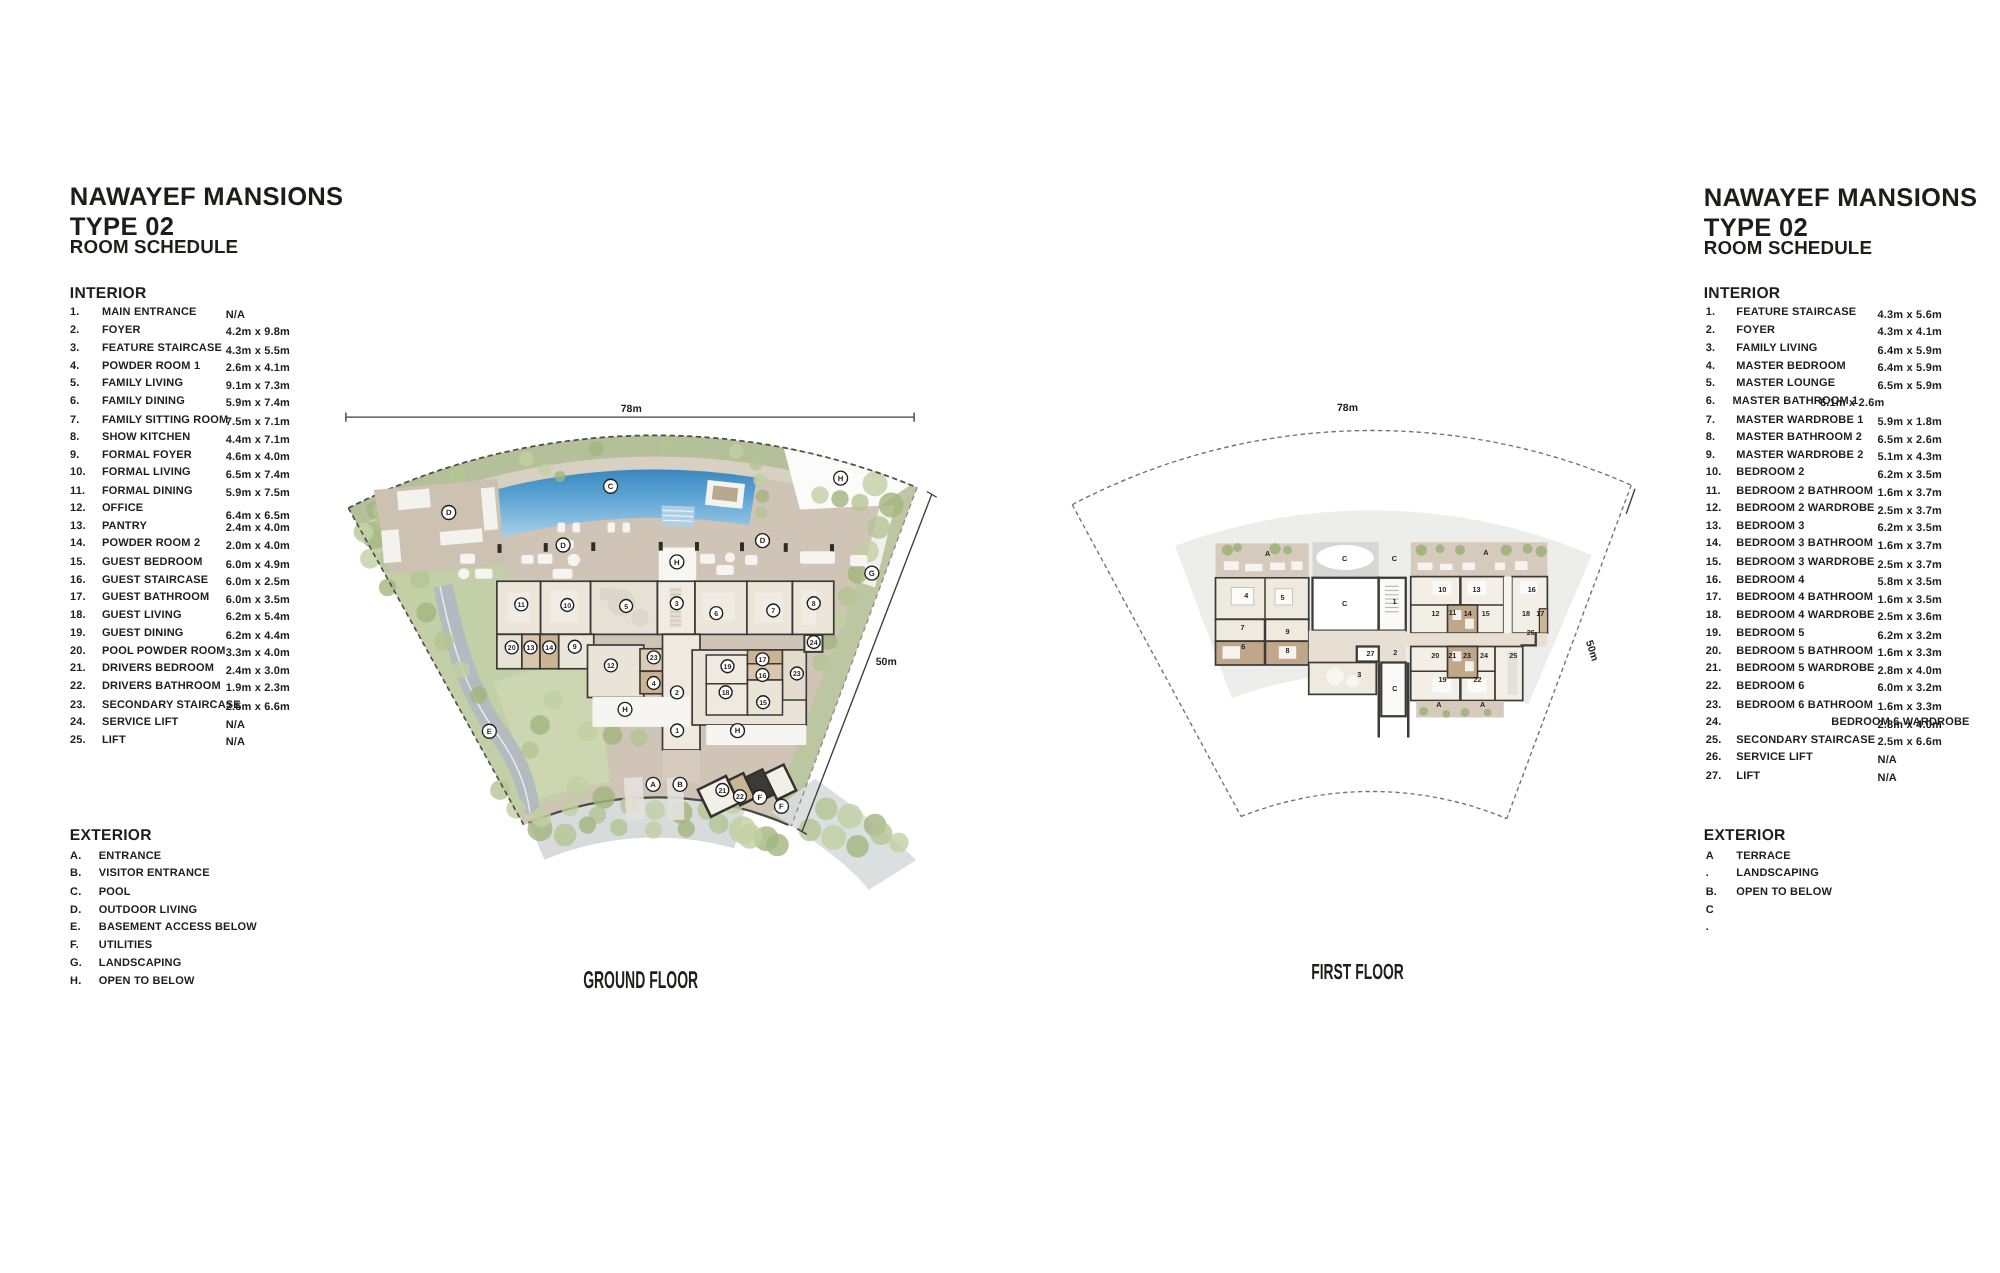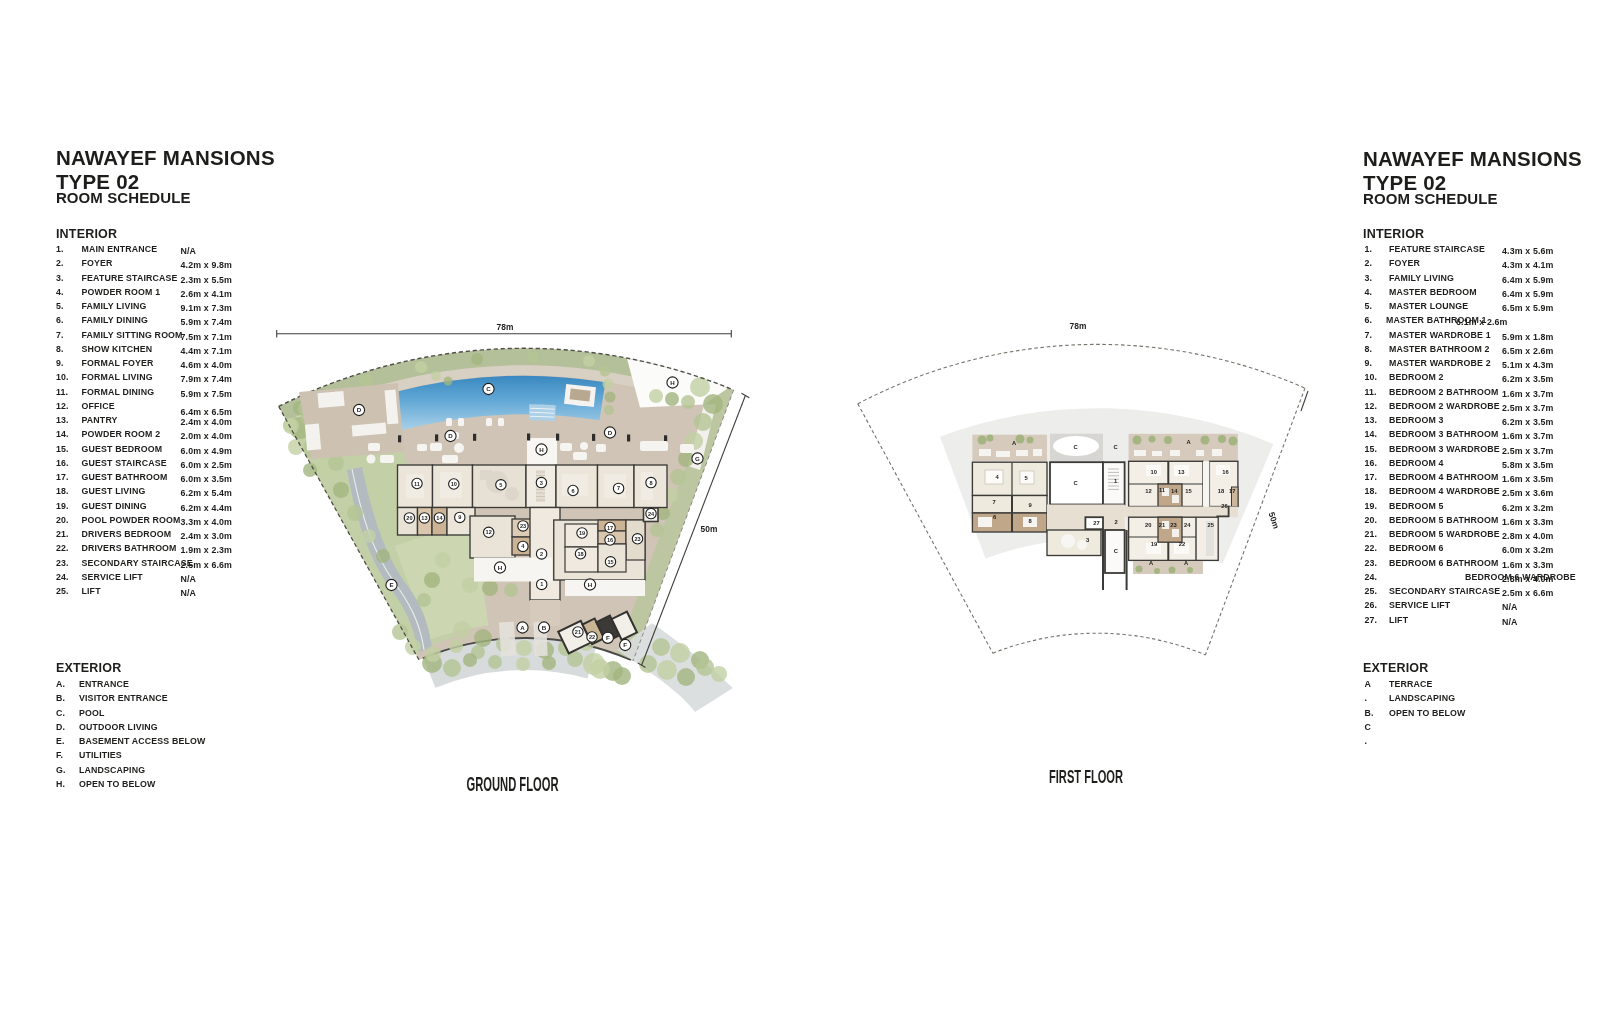--- a/index.html
+++ b/index.html
@@ -30,21 +30,21 @@
       <span style="left:180.5px;top:2px">N/A</span>
     </div>
 <div class="r" style="top:258.2px">
       <span style="left:56px">2.</span>
       <span style="left:81.5px">FOYER</span>
       <span style="left:180.5px;top:2px">4.2m x 9.8m</span>
     </div>
 <div class="r" style="top:272.5px">
       <span style="left:56px">3.</span>
       <span style="left:81.5px">FEATURE STAIRCASE</span>
-      <span style="left:180.5px;top:2px">2.3m x 5.5m</span>
+      <span style="left:180.5px;top:2px">4.3m x 5.5m</span>
     </div>
 <div class="r" style="top:286.8px">
       <span style="left:56px">4.</span>
       <span style="left:81.5px">POWDER ROOM 1</span>
       <span style="left:180.5px;top:2px">2.6m x 4.1m</span>
     </div>
 <div class="r" style="top:301.0px">
       <span style="left:56px">5.</span>
       <span style="left:81.5px">FAMILY LIVING</span>
       <span style="left:180.5px;top:2px">9.1m x 7.3m</span>
@@ -65,21 +65,21 @@
       <span style="left:180.5px;top:2px">4.4m x 7.1m</span>
     </div>
 <div class="r" style="top:358.0px">
       <span style="left:56px">9.</span>
       <span style="left:81.5px">FORMAL FOYER</span>
       <span style="left:180.5px;top:2px">4.6m x 4.0m</span>
     </div>
 <div class="r" style="top:372.2px">
       <span style="left:56px">10.</span>
       <span style="left:81.5px">FORMAL LIVING</span>
-      <span style="left:180.5px;top:2px">7.9m x 7.4m</span>
+      <span style="left:180.5px;top:2px">6.5m x 7.4m</span>
     </div>
 <div class="r" style="top:386.5px">
       <span style="left:56px">11.</span>
       <span style="left:81.5px">FORMAL DINING</span>
       <span style="left:180.5px;top:2px">5.9m x 7.5m</span>
     </div>
 <div class="r" style="top:400.8px">
       <span style="left:56px">12.</span>
       <span style="left:81.5px">OFFICE</span>
       <span style="left:180.5px;top:6px">6.4m x 6.5m</span>

